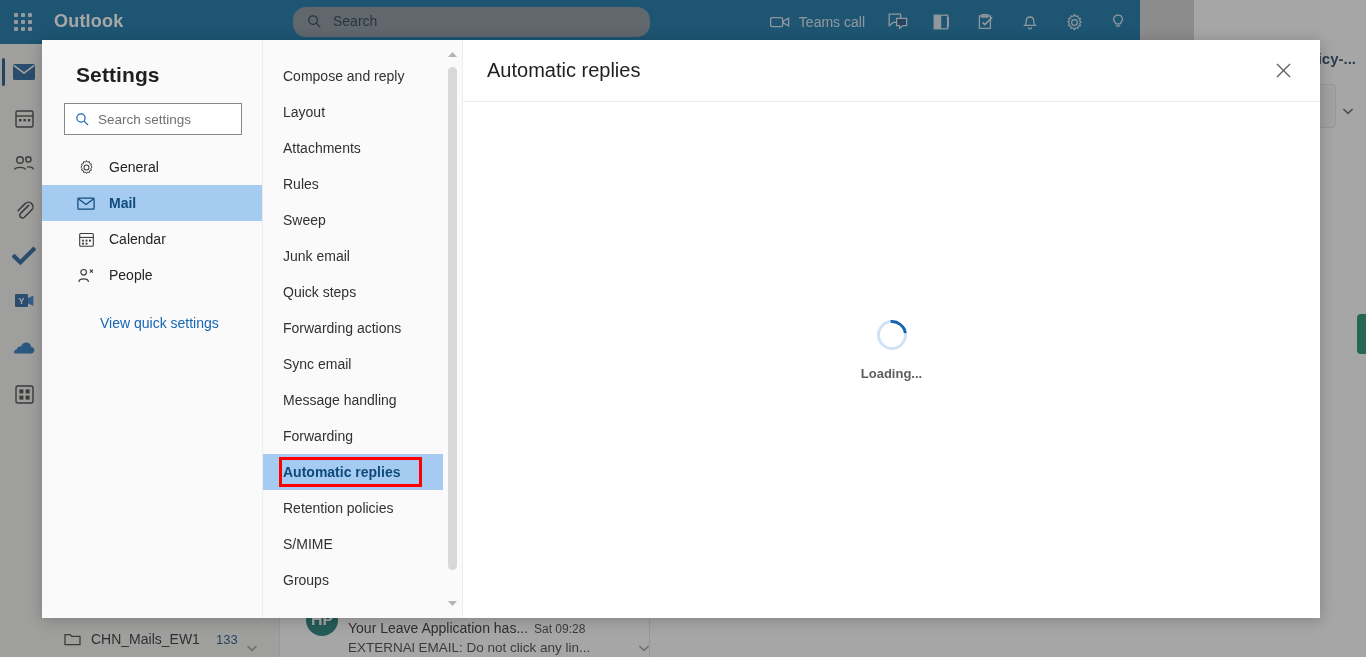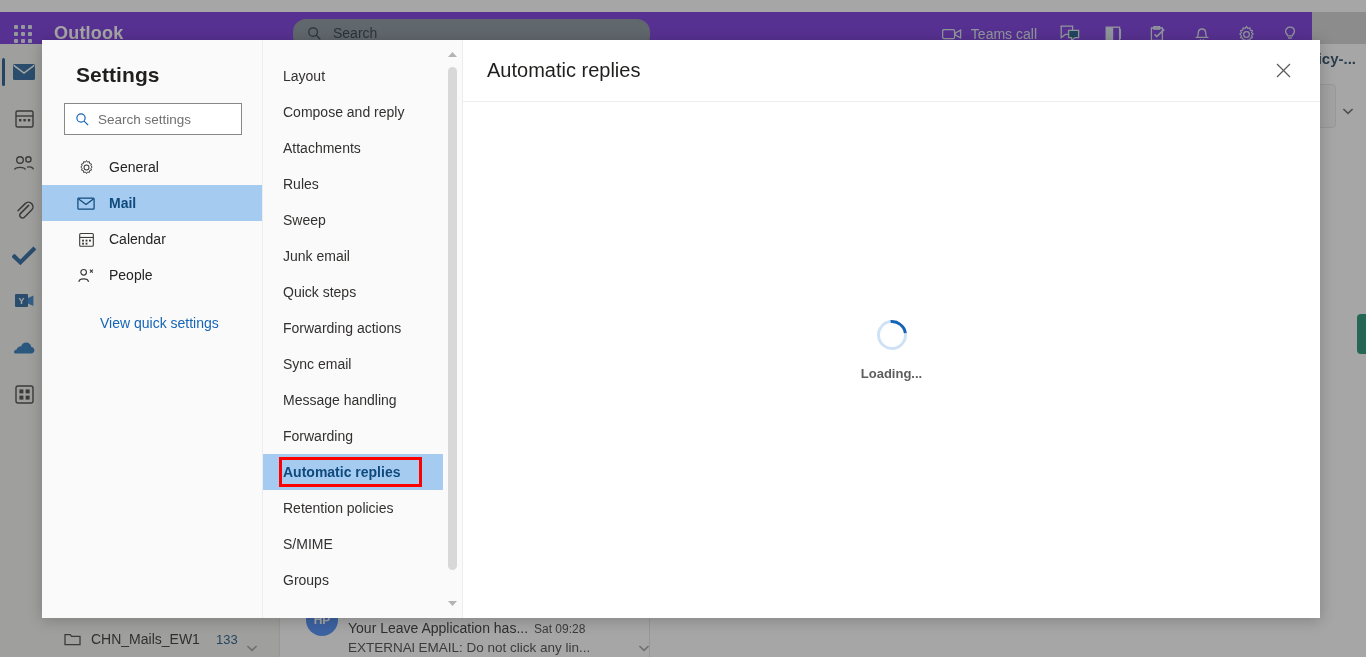--- a/index.html
+++ b/index.html
@@ -14,22 +14,22 @@
     position: relative;
     width: 1366px; height: 657px;
     background: #ffffff;
     overflow: hidden;
   }
 
   
   .bg-layer { position: absolute; inset: 0; background: #ffffff; }
 
   .bg-topbar {
-    position: absolute; left: 0; top: 12px; width: 1366px; height: 44px;
-    background: #6d28d9;
+    position: absolute; left: 0; top: 0; width: 1194px; height: 44px;
+    background: #0369a1;
   }
   .waffle {
     position: absolute; left: 12px; top: 12px; width: 22px; height: 20px;
     display: grid; grid-template-columns: repeat(3, 4px); grid-template-rows: repeat(3, 4px);
     gap: 3px; align-content: center; justify-content: center;
   }
   .waffle i { display: block; width: 4px; height: 4px; background: #dfe7ee; border-radius: 1px; }
   .brand {
     position: absolute; left: 54px; top: 11px;
     color: #ffffff; font-size: 18px; font-weight: bold; letter-spacing: .2px;
@@ -79,21 +79,21 @@
   .folder-count { color: #0f4a7d; font-size: 13px; margin-left: 6px; }
   .pane-chev { position: absolute; width: 16px; height: 16px; }
 
   .bg-list {
     position: absolute; left: 280px; top: 44px; width: 370px; height: 613px;
     background: #ffffff; border-right: 1px solid #e6e4e2;
   }
   .mail-item { position: absolute; left: 286px; width: 360px; }
   .mail-avatar {
     position: absolute; width: 32px; height: 32px; border-radius: 50%;
-    background: #3b82f6; color: #fff; font-size: 12px; font-weight: bold;
+    background: #0f766e; color: #fff; font-size: 16px; font-weight: bold;
     display: flex; align-items: center; justify-content: center;
   }
   .mail-subject { position: absolute; font-size: 14px; color: #242424; white-space: nowrap; }
   .mail-time { position: absolute; font-size: 12px; color: #3b3a39; }
   .mail-preview { position: absolute; font-size: 13.5px; color: #3b3a39; white-space: nowrap; }
 
   .bg-reading {
     position: absolute; left: 650px; top: 44px; width: 716px; height: 613px;
     background: #ffffff;
   }
@@ -459,24 +459,24 @@
         </div>
       </div>
 
       <div class="quick-link">View quick settings</div>
     </div>
 
     <div class="col-sub">
       <div class="sub-scroll">
 
         <div class="sub-item">
+          <span>Compose and reply</span>
+        </div>
+        <div class="sub-item">
           <span>Layout</span>
-        </div>
-        <div class="sub-item">
-          <span>Compose and reply</span>
         </div>
         <div class="sub-item">
           <span>Attachments</span>
         </div>
         <div class="sub-item">
           <span>Rules</span>
         </div>
         <div class="sub-item">
           <span>Sweep</span>
         </div>

